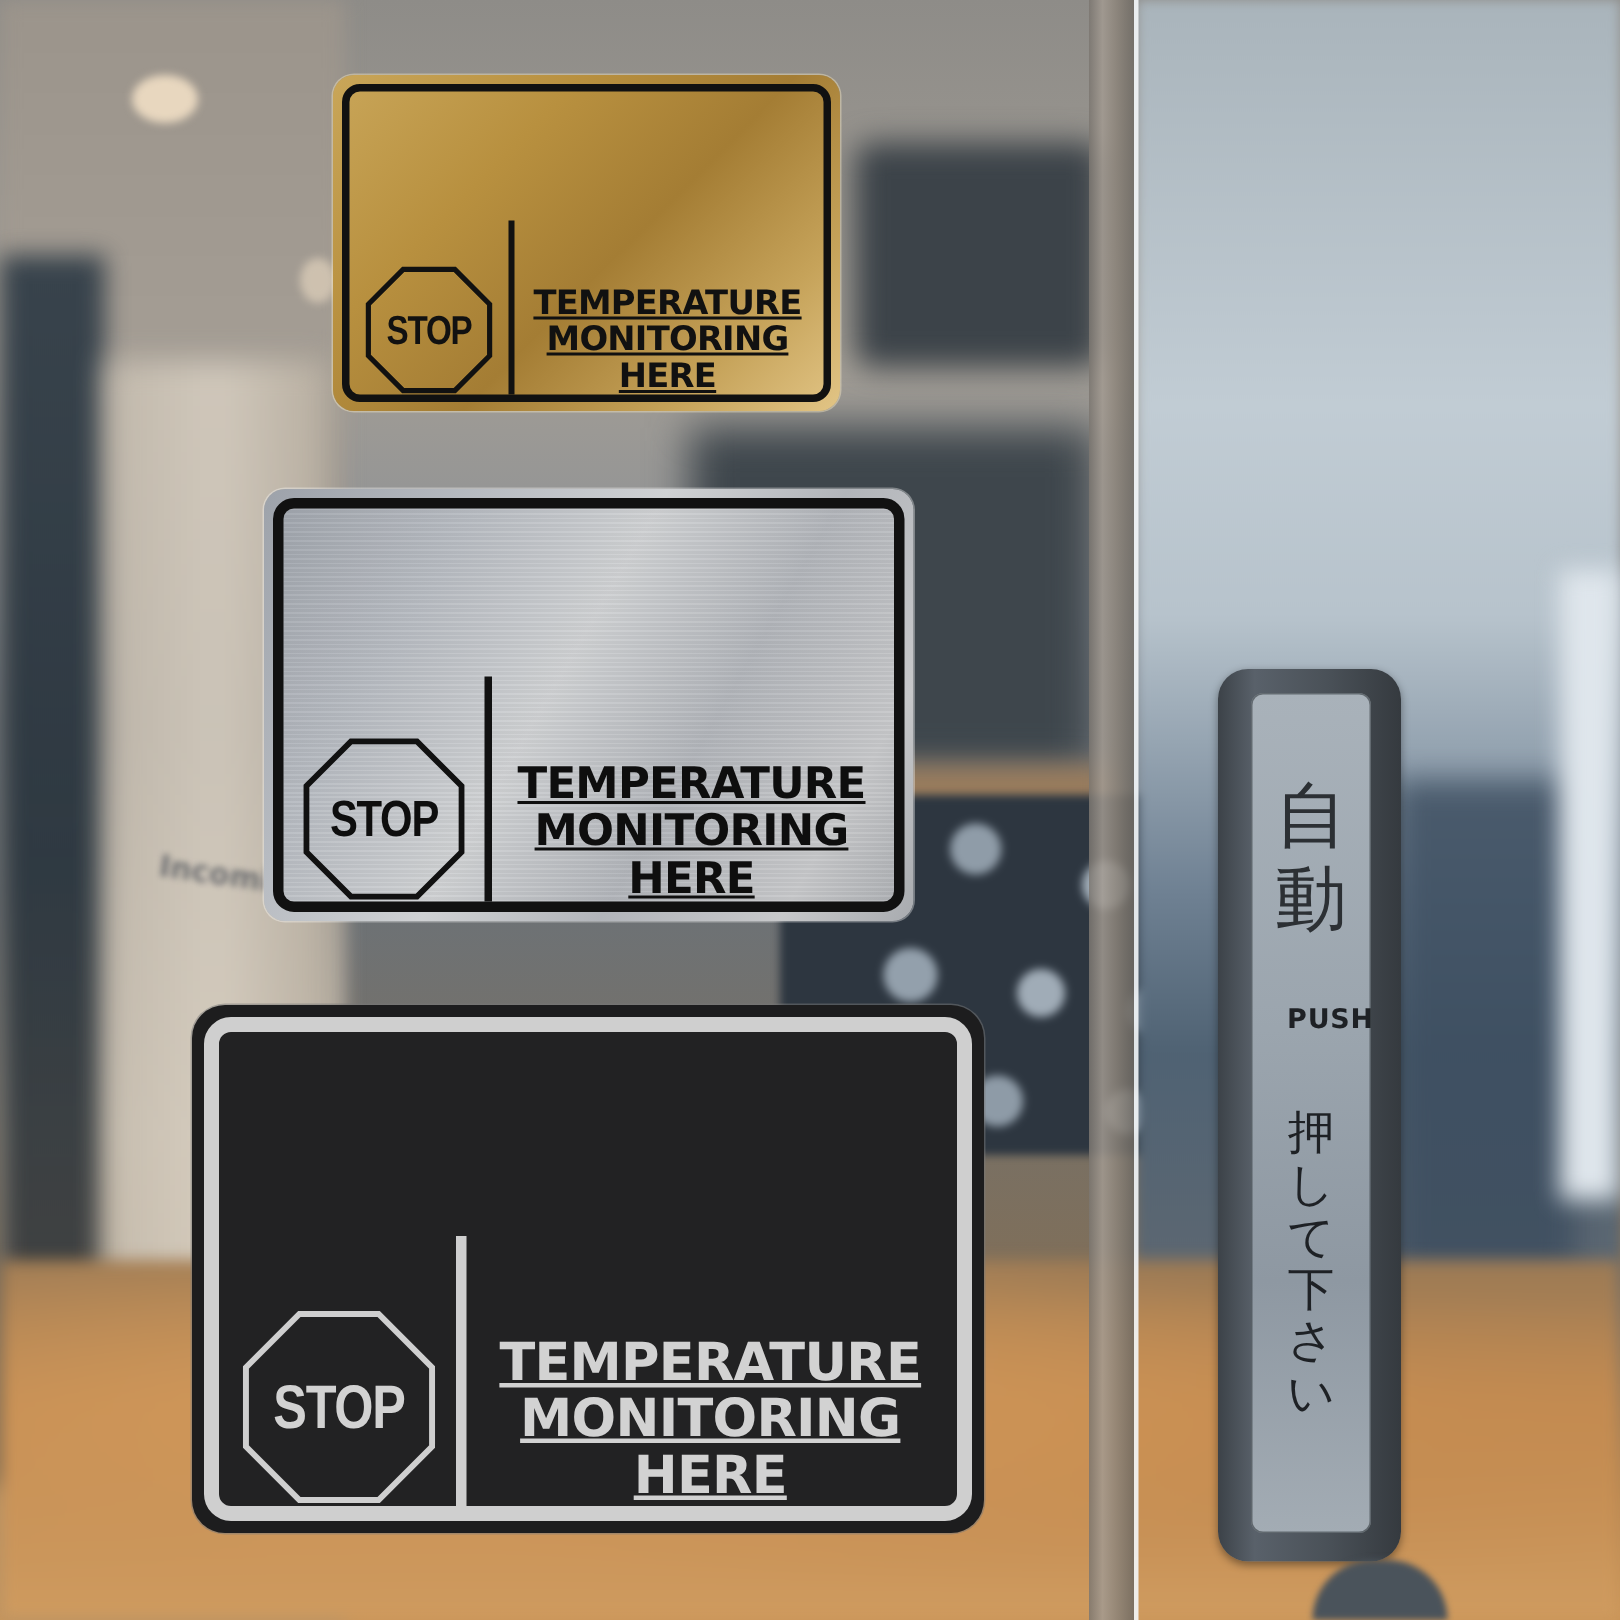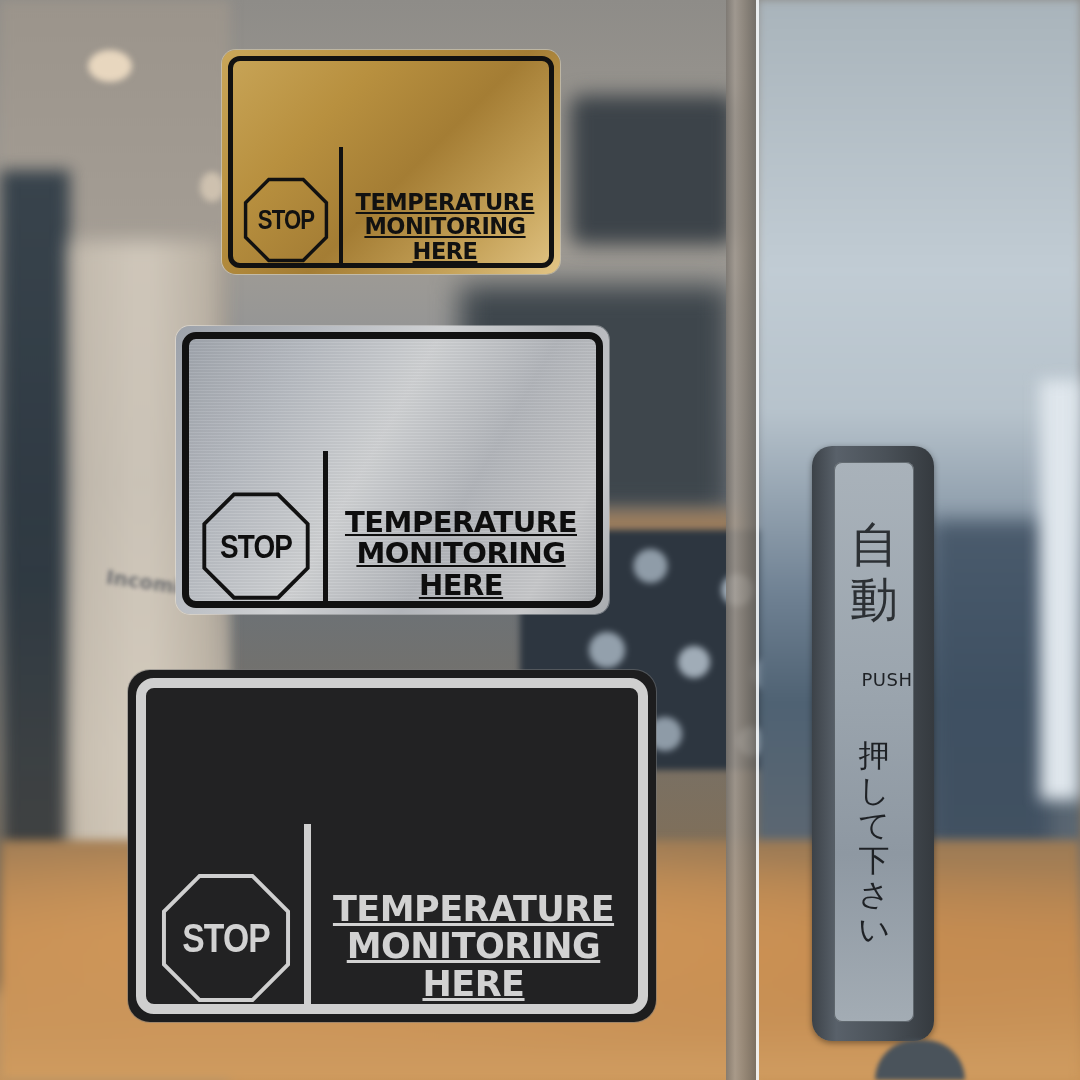--- a/index.html
+++ b/index.html
@@ -189,21 +189,21 @@
       background: linear-gradient(180deg, #a9b2ba 0%, #9ba5ae 40%, #8e98a2 70%, #a3acb4 100%);
       box-shadow: inset 0 0 0 1px rgba(30,35,40,.5);
       display: flex; flex-direction: column; align-items: center;
     }
     .push-kanji {
       margin-top: 55px; font-size: 48px; line-height: 1.15; color: #2c3034;
       font-family: "DejaVu Sans", sans-serif; text-align: center;
     }
     .push-kanji span { display: block; }
     .push-label {
-      margin-top: 42px; font-size: 18px; font-weight: normal; color: #1e2125;
+      margin-top: 42px; font-size: 18px; font-weight: bold; color: #1e2125;
       font-family: "DejaVu Sans", sans-serif; letter-spacing: 0.5px; margin-left: 26px;
     }
     .push-jp {
       margin-top: 48px; font-size: 31px; line-height: 1.12; color: #1e2125;
       font-family: "DejaVu Sans", sans-serif; text-align: center;
     }
     .push-jp span { display: block; }
     .push-bottom {
       position: absolute; left: 875px; top: 1040px; width: 90px; height: 40px;
       border-radius: 45px 45px 0 0; background: #4a535b; filter: blur(2px);

